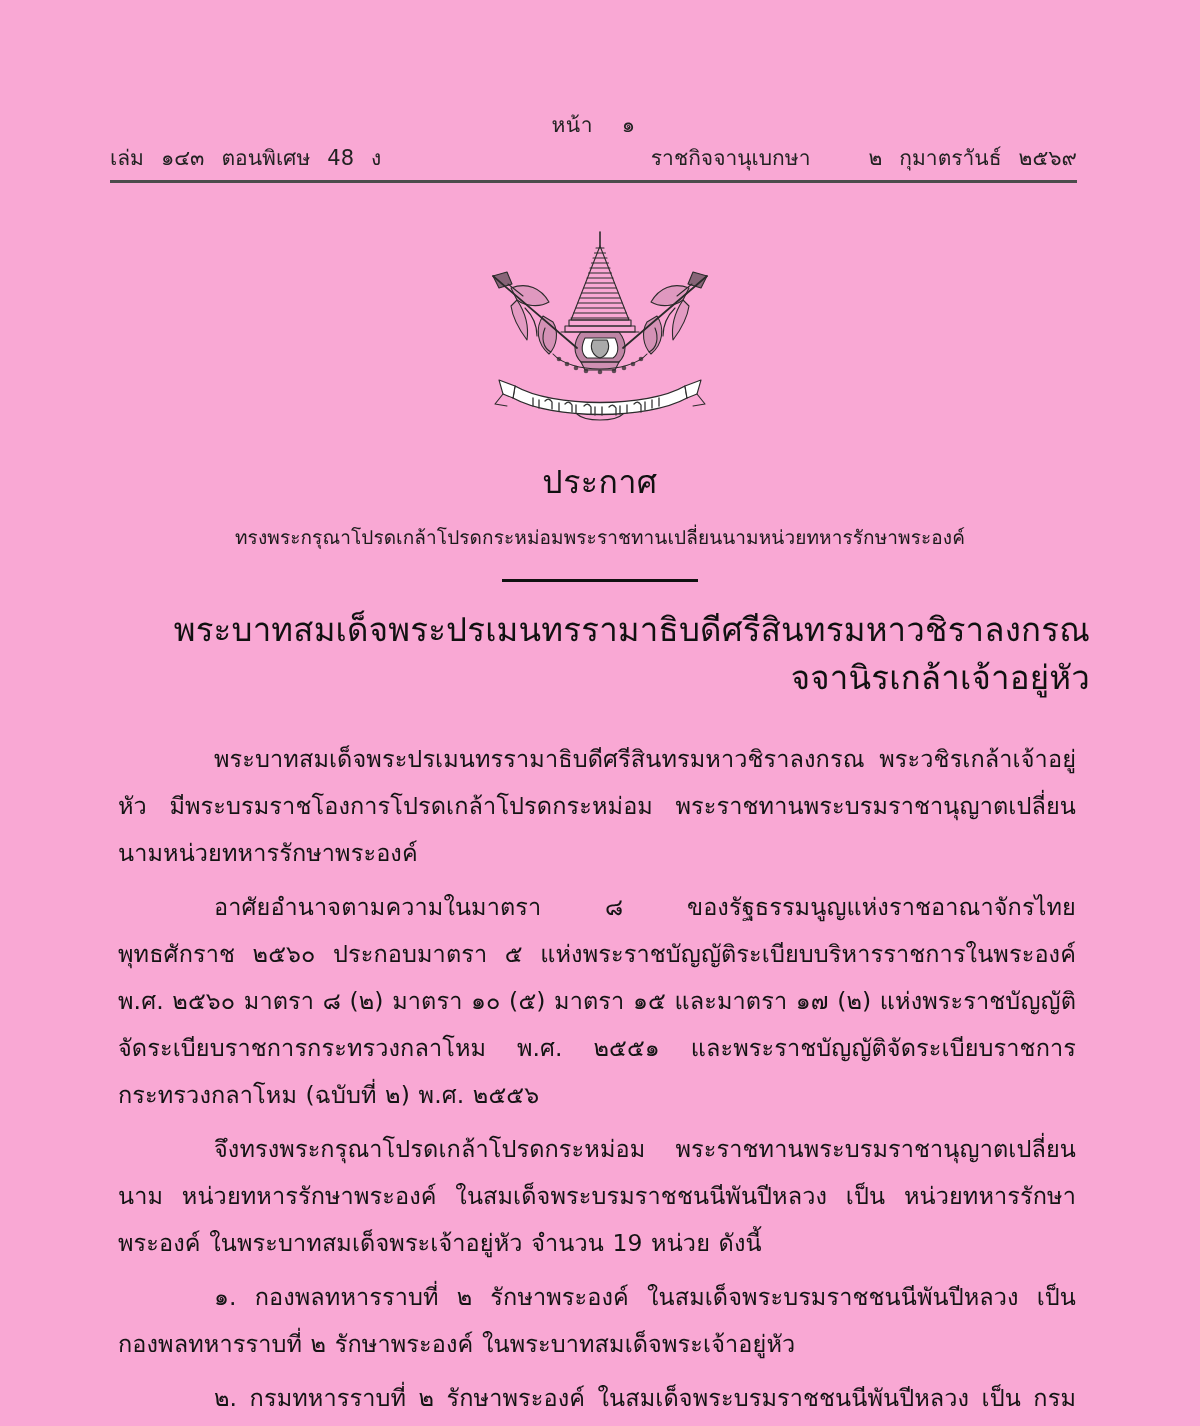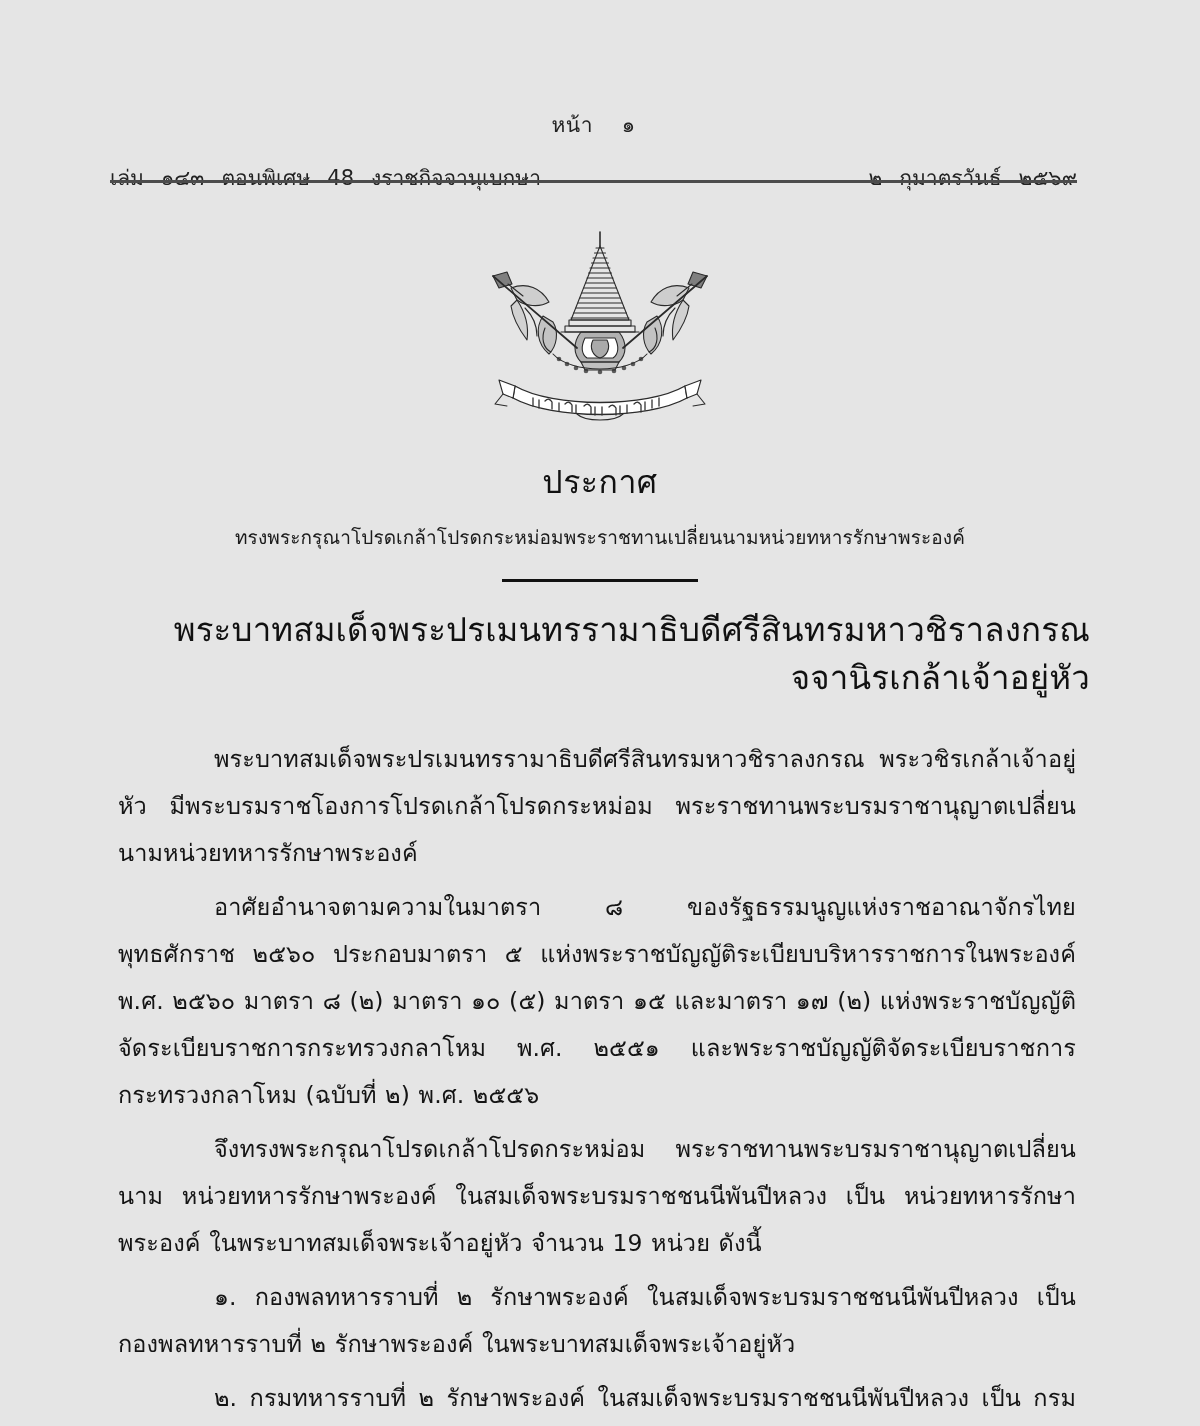--- a/index.html
+++ b/index.html
@@ -13,21 +13,21 @@
     height: 1426px;
     position: relative;
     overflow: hidden;
     font-family: "DejaVu Sans", "Liberation Sans", sans-serif;
     color: #1a1a1a;
   }
 
   .page {
     position: absolute;
     inset: 0;
-    background: #e5e5e5;
+    background: #f9a8d4;
   }
 
   
   .masthead {
     position: absolute;
     left: 110px;
     top: 108px;
     width: 967px;
     height: 78px;
   }
@@ -46,31 +46,30 @@
     position: absolute;
     left: 0;
     right: 0;
     top: 33px;
     height: 34px;
     display: flex;
     align-items: baseline;
     font-size: 21px;
     color: #222;
     white-space: nowrap;
-    margin-top: 20px;
   }
   .mh-left {
     display: flex;
     align-items: baseline;
     gap: 17px;
     flex: 0 0 auto;
   }
   .mh-center {
     flex: 1 1 auto;
-    text-align: left;
+    text-align: right;
     padding-right: 58px;
   }
   .mh-right {
     display: flex;
     align-items: baseline;
     gap: 17px;
     flex: 0 0 auto;
   }
   .masthead-rule {
     position: absolute;

